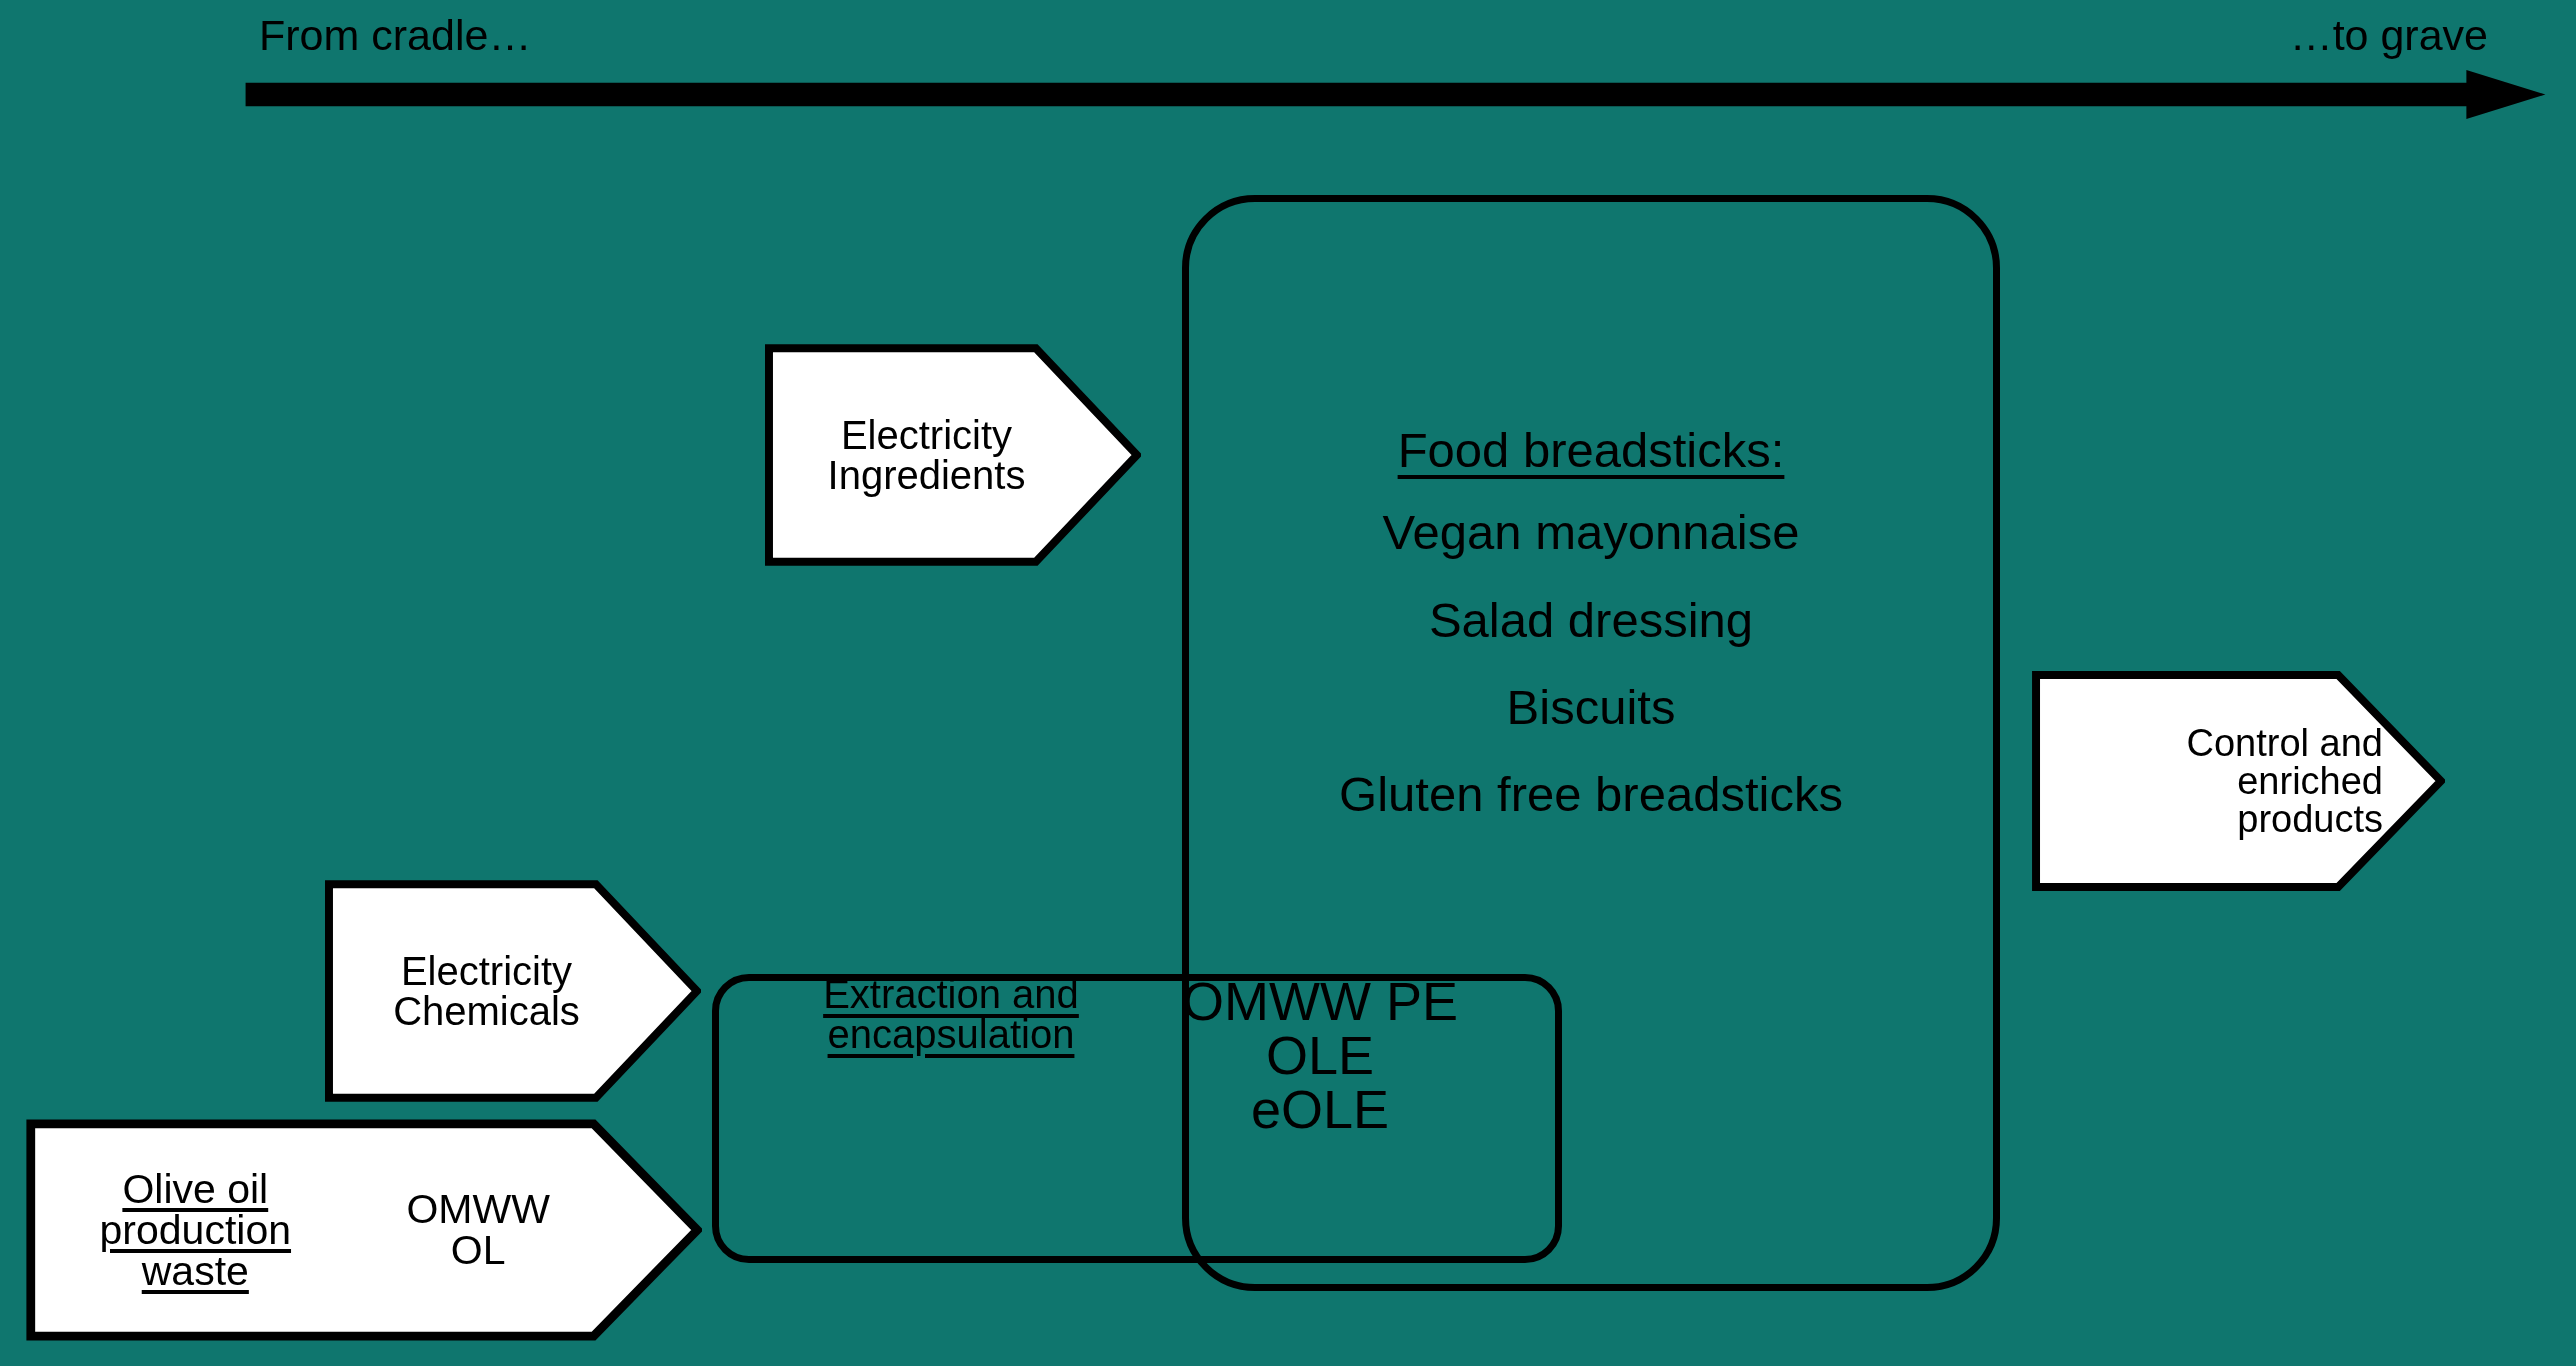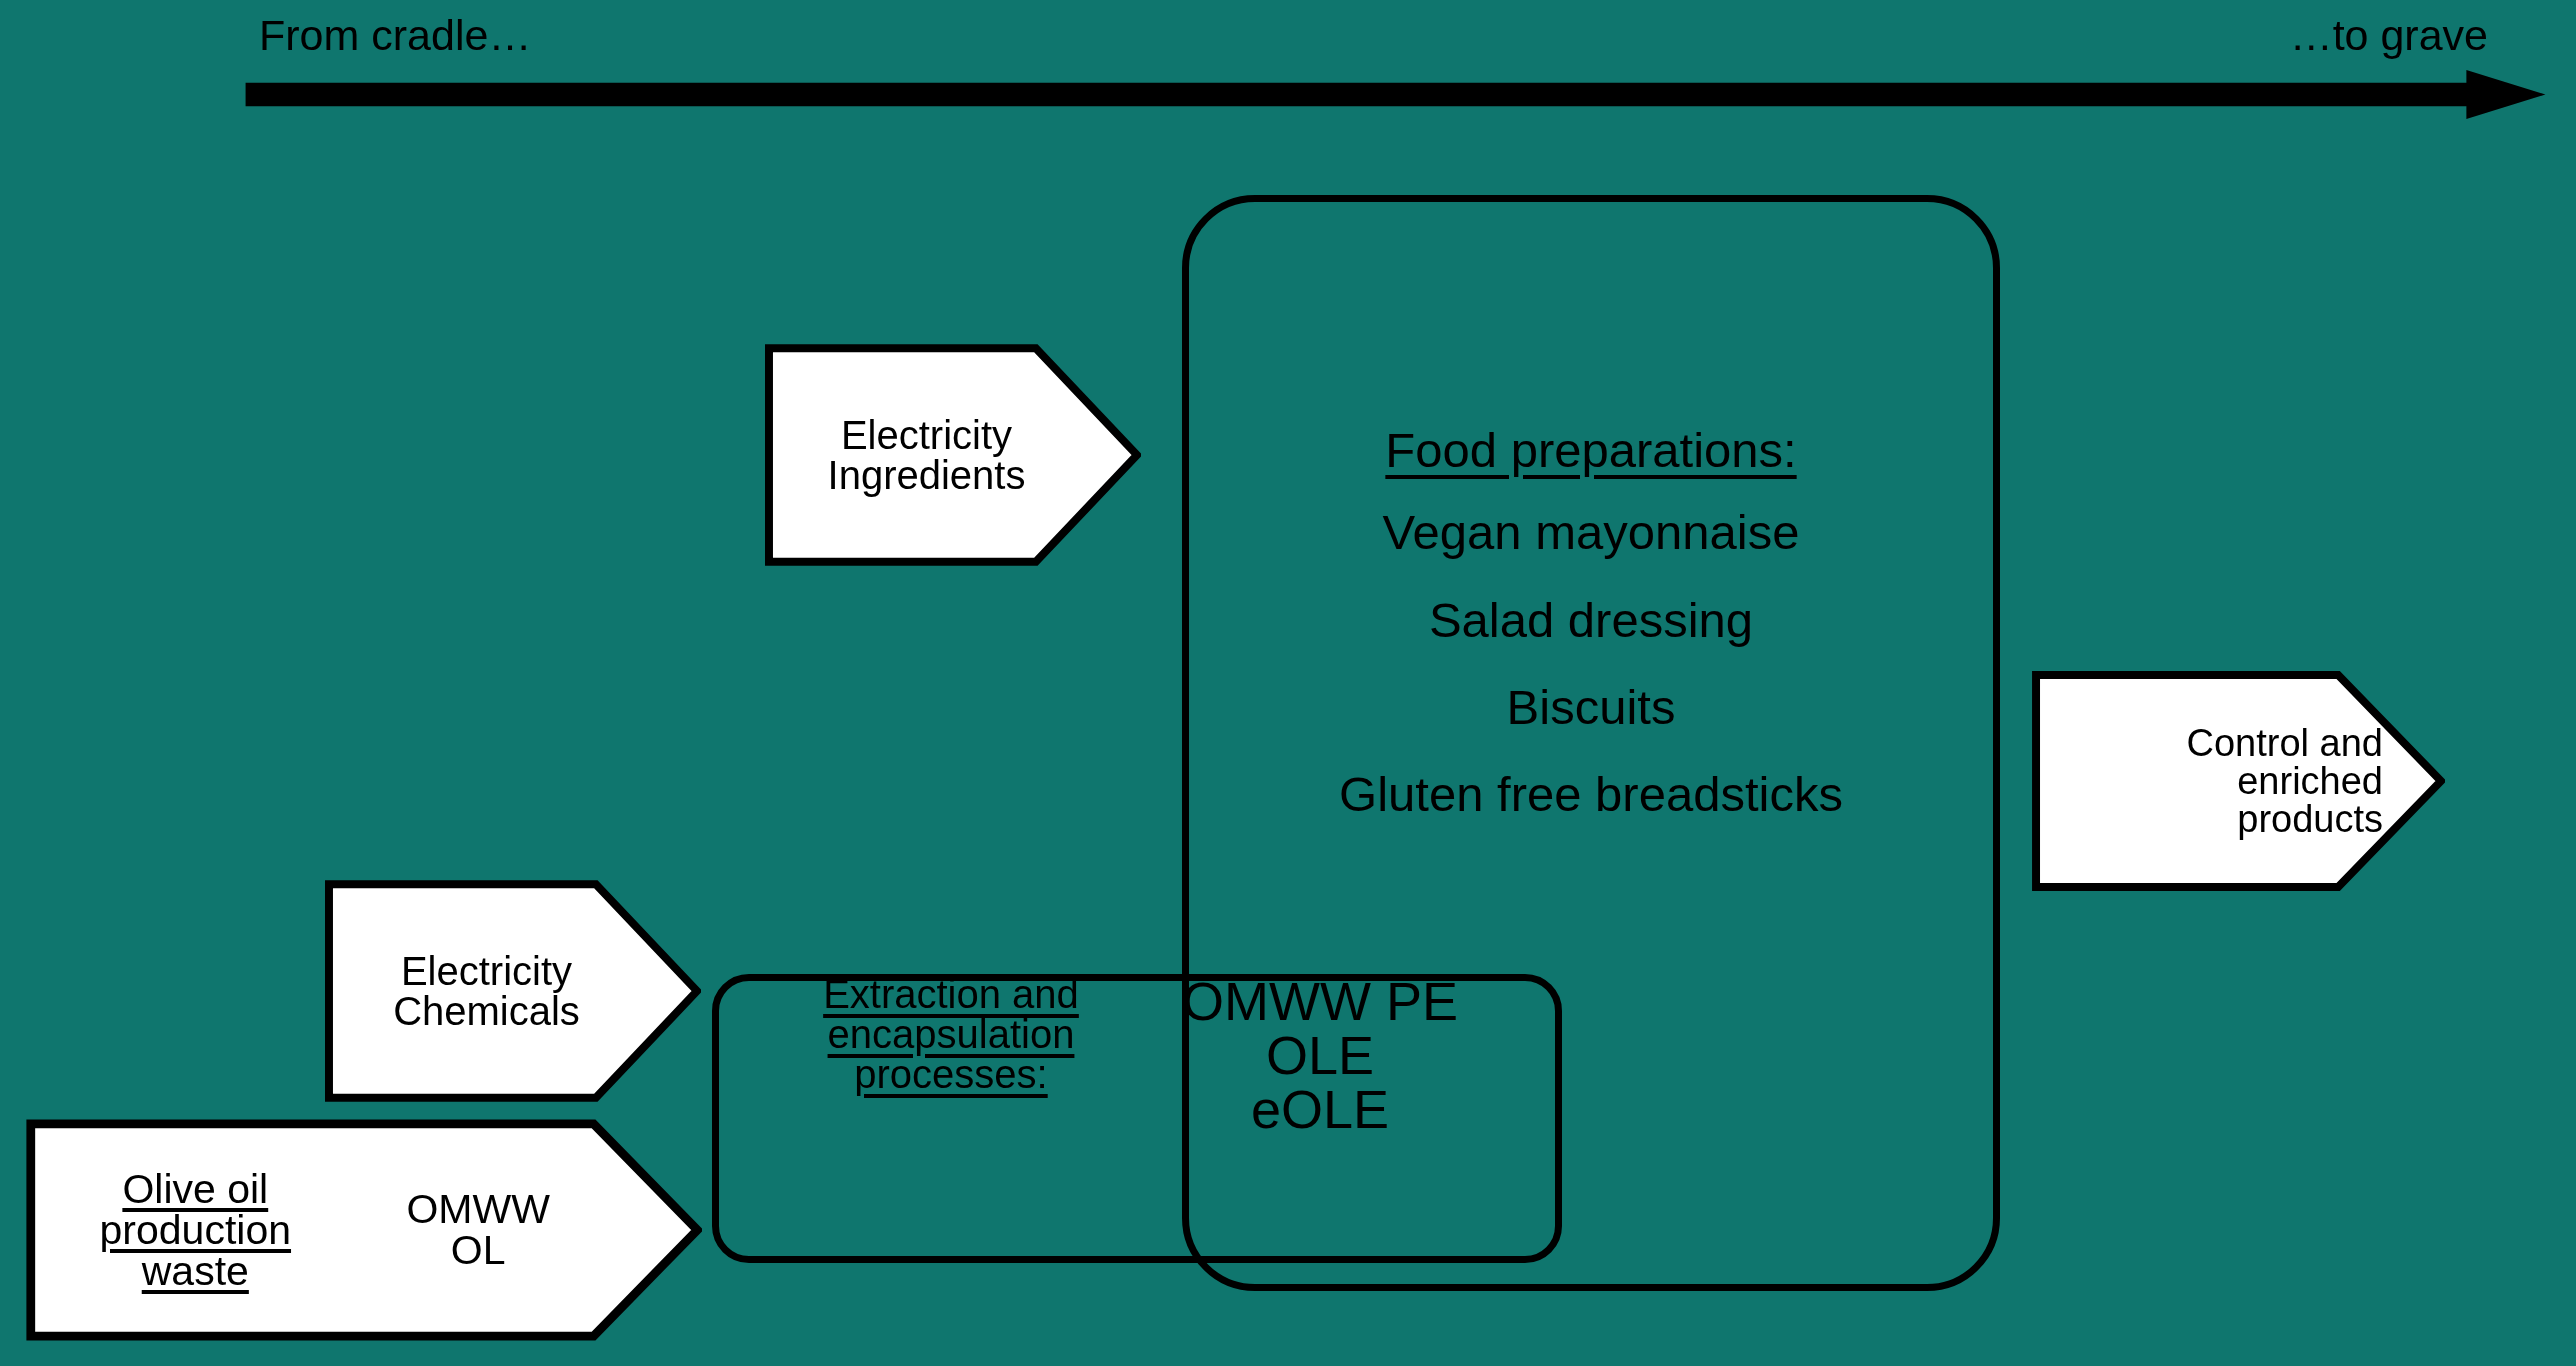--- a/index.html
+++ b/index.html
@@ -193,33 +193,32 @@
       </div>
     </div>
   </div>
 
   <div class="abs" id="extraction-box"></div>
 
   <div class="abs" id="extraction-content">
     <div id="extraction-title">
       <div class="txt"><span>Extraction and</span></div>
       <div class="txt"><span>encapsulation</span></div>
-      <div class="txt"><span>processes:</span></div>
     </div>
     <div id="extraction-outputs">
       <div class="txt">OMWW PE</div>
       <div class="txt">OLE</div>
       <div class="txt">eOLE</div>
     </div>
   </div>
 
   <div class="abs" id="food-box"></div>
 
   <div class="abs" id="food-box-content">
-    <div class="txt" id="food-title">Food preparations:</div>
+    <div class="txt" id="food-title">Food breadsticks:</div>
     <div class="txt food-item">Vegan mayonnaise</div>
     <div class="txt food-item">Salad dressing</div>
     <div class="txt food-item">Biscuits</div>
     <div class="txt food-item">Gluten free breadsticks</div>
   </div>
 
   <div class="chev-wrap" id="chev-control-enriched">
     <svg width="413" height="220" viewBox="0 0 518 276">
       <path d="M5,5 L384,5 L513,138 L384,271 L5,271 Z" fill="#ffffff" stroke="#000000" stroke-width="10" stroke-linejoin="miter"></path>
     </svg>

